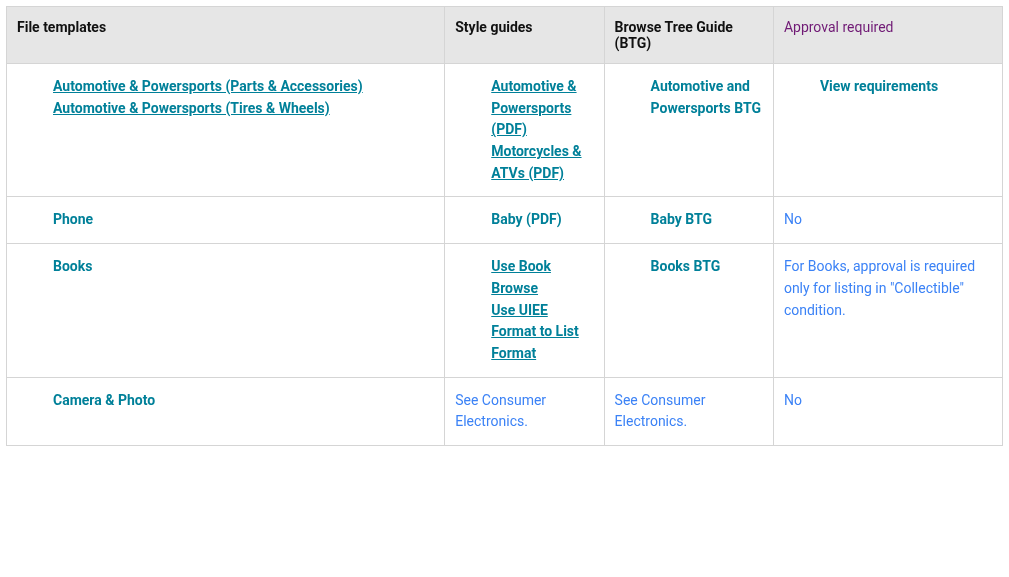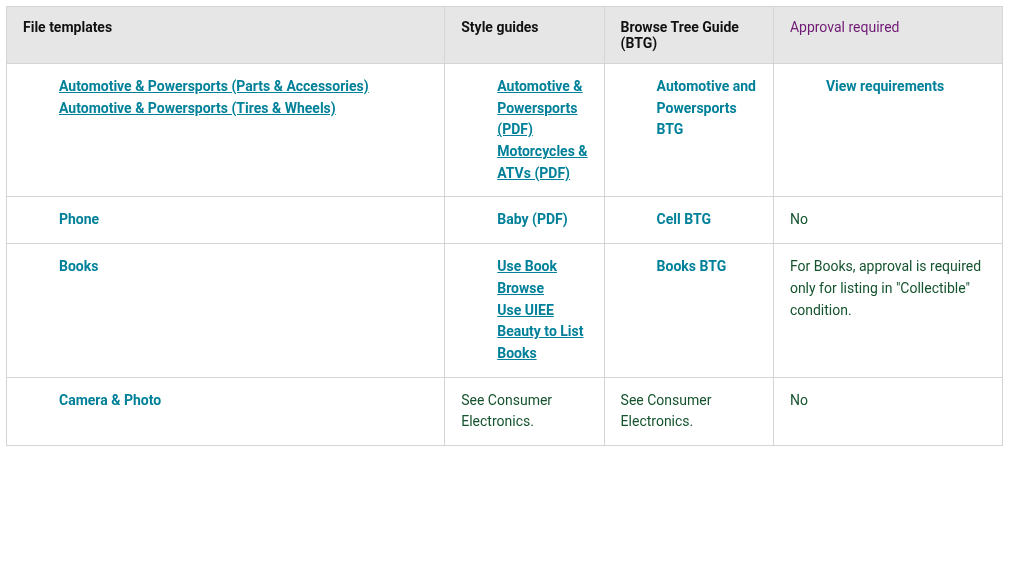--- a/index.html
+++ b/index.html
@@ -14,21 +14,21 @@
       padding: 6px;
       background: #fff;
     }
     table {
       width: 100%;
       border-collapse: collapse;
       table-layout: fixed;
     }
     th, td {
       border: 1px solid #d5d5d5;
-      padding: 12px 16px;
+      padding: 12px 10px;
       text-align: left;
       vertical-align: top;
     }
     th {
       background: #e6e6e6;
       font-weight: 700;
       color: #111;
     }
     th.link-header {
       color: #701a75;
@@ -37,21 +37,21 @@
     .link {
       color: #008099;
       font-weight: 700;
       cursor: pointer;
       margin-left: 36px;
     }
     .link.underline {
       text-decoration: underline;
     }
     .plain {
-      color: #14532d;
+      color: #3b82f6;
       font-weight: 400;
     }
     .cell-line {
       display: block;
       line-height: 1.55;
     }
     col.c1 { width: 44%; }
     col.c2 { width: 16%; }
     col.c3 { width: 17%; }
     col.c4 { width: 23%; }
@@ -92,33 +92,33 @@
         </td>
       </tr>
       <tr>
         <td>
           <span class="cell-line link">Phone</span>
         </td>
         <td>
           <span class="cell-line link">Baby (PDF)</span>
         </td>
         <td>
-          <span class="cell-line link">Cell BTG</span>
+          <span class="cell-line link">Baby BTG</span>
         </td>
         <td>
           <span class="cell-line plain">No</span>
         </td>
       </tr>
       <tr>
         <td>
           <span class="cell-line link">Books</span>
         </td>
         <td>
           <span class="cell-line link underline">Use Book Browse</span>
-          <span class="cell-line link underline">Use UIEE Beauty to List Books</span>
+          <span class="cell-line link underline">Use UIEE Format to List Format</span>
         </td>
         <td>
           <span class="cell-line link">Books BTG</span>
         </td>
         <td>
           <span class="cell-line plain">For Books, approval is required only for listing in "Collectible" condition.</span>
         </td>
       </tr>
       <tr>
         <td>

